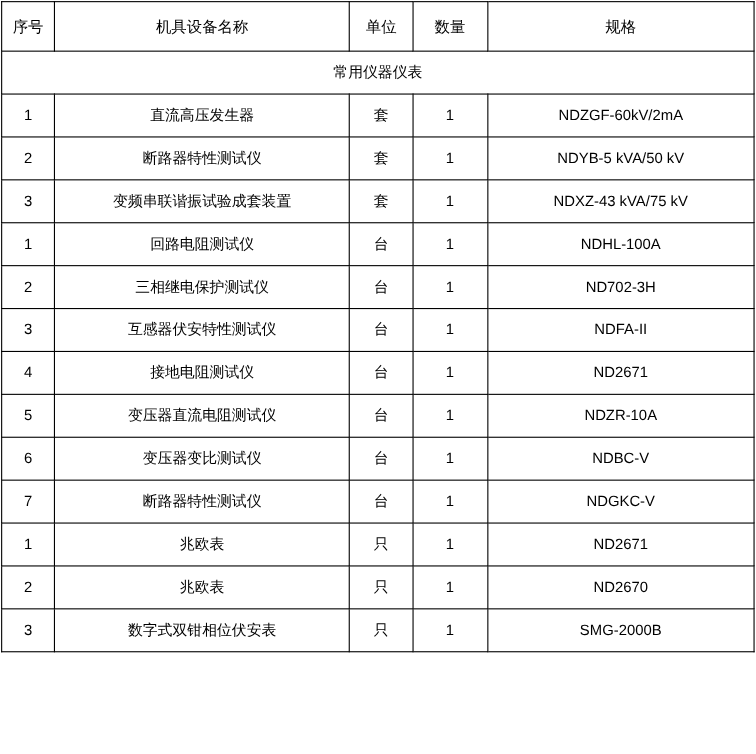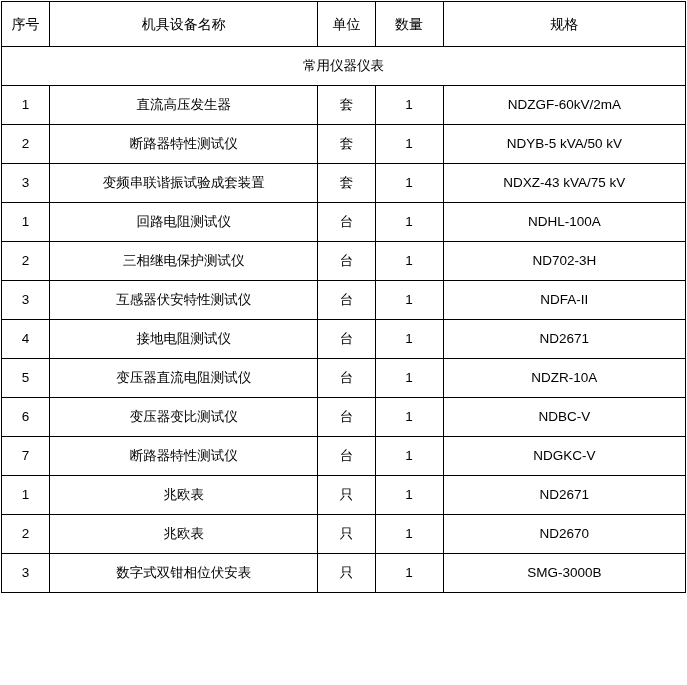--- a/index.html
+++ b/index.html
@@ -161,16 +161,16 @@
         <td class="name-cell">兆欧表</td>
         <td class="unit-cell">只</td>
         <td class="qty-cell">1</td>
         <td class="spec-cell">ND2670</td>
       </tr>
       <tr>
         <td class="index-cell">3</td>
         <td class="name-cell">数字式双钳相位伏安表</td>
         <td class="unit-cell">只</td>
         <td class="qty-cell">1</td>
-        <td class="spec-cell">SMG-3000B</td>
+        <td class="spec-cell">SMG-2000B</td>
       </tr>
     </tbody>
 </table>
 
 </body></html>

